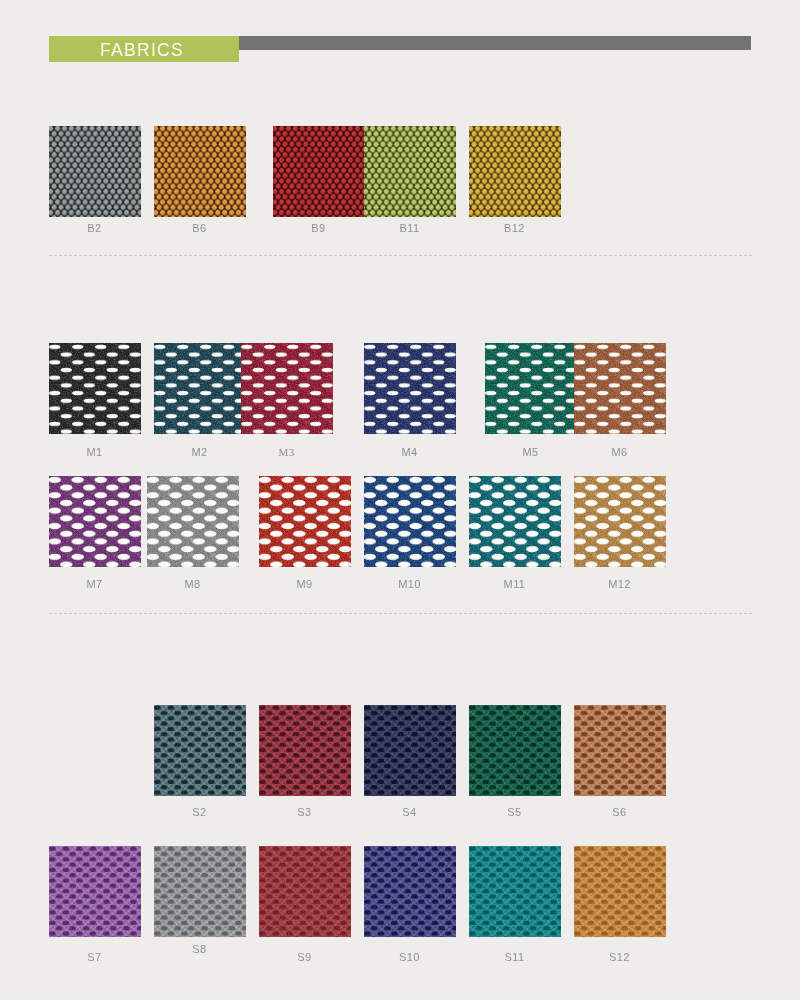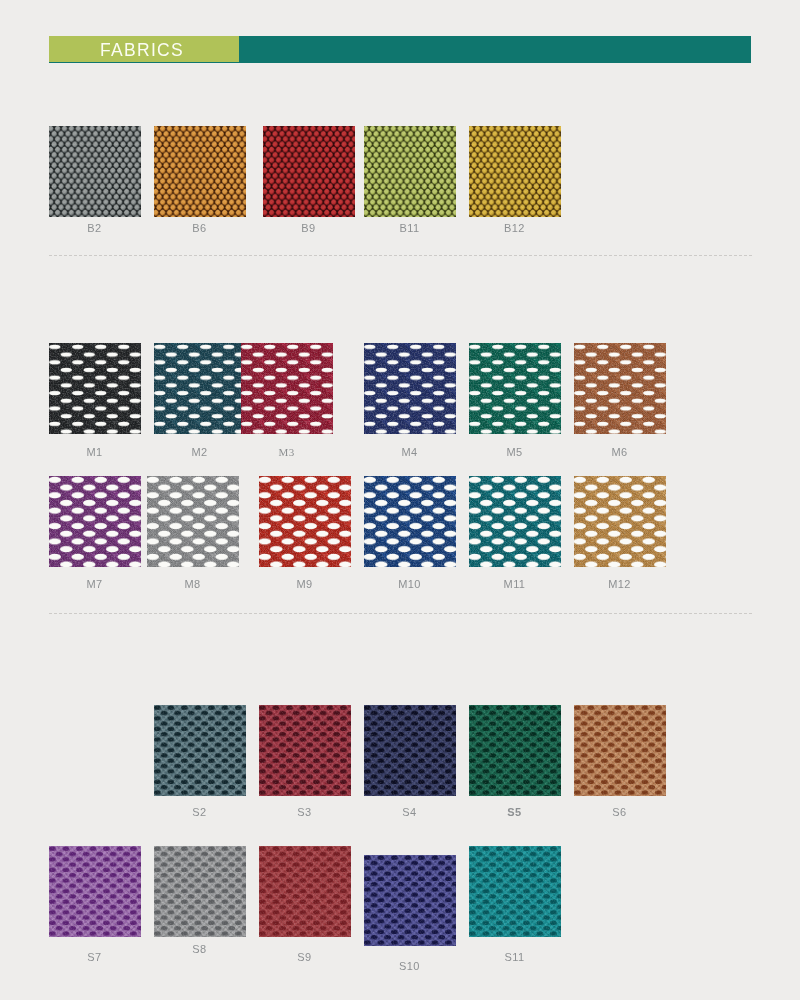--- a/index.html
+++ b/index.html
@@ -1,20 +1,20 @@
 <!DOCTYPE html>
 <html><head>
 <meta charset="utf-8">
 <title>FABRICS</title>
 <style>
   html,body{margin:0;padding:0;}
   body{width:800px;height:1000px;background:#eeedeb;
        font-family:"Liberation Sans",sans-serif;overflow:hidden;}
   .page{position:relative;width:800px;height:1000px;background:#eeedeb;}
-  .headerbar{position:absolute;left:48.5px;top:36px;width:702px;height:27px;background:#0f766e;}
+  .headerbar{position:absolute;left:48.5px;top:36px;width:702px;height:14px;background:#737373;}
   .headertag{position:absolute;left:0;top:0;width:190px;height:26px;background:#b0c258;}
   .headertag .ttl{position:absolute;left:0;right:3px;top:0;height:26px;line-height:29px;
        text-align:center;color:#fbfdf3;font-size:17.5px;letter-spacing:1.3px;font-weight:400;}
   .divider{position:absolute;left:48.5px;width:703px;height:0;
        border-top:1px dashed #cdcbc8;}
   .row{position:absolute;left:48.5px;width:703px;height:110px;}
   .cell{position:absolute;top:0;width:92px;}
   .swwrap{display:block;width:92px;height:91px;}
   .sw{display:block;}
   .defsvg{position:absolute;width:0;height:0;overflow:hidden;}
@@ -204,21 +204,21 @@
                 <rect x="-5" y="-5" width="16.9" height="20.5" fill="#331403"></rect>
                 <use href="#beadset" fill="url(#bgb01)" stroke="#331403" stroke-width="0.55"></use>
               </pattern>
             </defs>
             <rect width="92" height="91" fill="url(#bpb01)"></rect>
             <rect width="92" height="91" filter="url(#nfA)" opacity="0.14"></rect>
           </svg>
         </span>
         <div class="lbl" style="margin-top:5px;">B6</div>
       </div>
-<div class="cell" style="left:214px;">
+<div class="cell" style="left:224px;">
         <span class="swwrap">
           <svg class="sw" width="92" height="91" viewBox="0 0 92 91">
             <defs>
               <radialGradient id="bgb02" cx="38%" cy="26%" r="80%">
                 <stop offset="0%" stop-color="#cf3a3c"></stop>
                 <stop offset="48%" stop-color="#cf3a3c"></stop>
                 <stop offset="100%" stop-color="#8e1115"></stop>
               </radialGradient>
               <pattern id="bpb02" width="6.9" height="10.5" patternUnits="userSpaceOnUse">
                 <rect x="-5" y="-5" width="16.9" height="20.5" fill="#230608"></rect>
@@ -366,21 +366,21 @@
               </pattern>
             </defs>
             <rect width="92" height="91" fill="url(#obm03)"></rect>
             <rect width="92" height="91" filter="url(#nfB)" opacity="0.35"></rect>
             <rect width="92" height="91" filter="url(#nfW)" opacity="0.45"></rect>
             <rect width="92" height="91" fill="url(#ohm03)"></rect>
           </svg>
         </span>
         <div class="lbl" style="margin-top:12px;">M4</div>
       </div>
-<div class="cell" style="left:420px;">
+<div class="cell" style="left:436px;">
         <span class="swwrap">
           <svg class="sw" width="92" height="91" viewBox="0 0 92 91">
             <defs>
               <pattern id="obm04" width="23.0" height="15.4" patternUnits="userSpaceOnUse">
                 <rect x="-1" y="-1" width="25.0" height="17.4" fill="#0e7f68"></rect>
                 <use href="#braidset" stroke="#045243" stroke-width="0.9" fill="none" opacity="0.9"></use>
               </pattern>
               <pattern id="ohm04" width="23.0" height="15.4" patternUnits="userSpaceOnUse" fill="#fafaf7">
                 <ellipse cx="-17.25" cy="3.85" rx="5.7" ry="2.25"></ellipse>
                 <ellipse cx="-5.75" cy="11.55" rx="5.7" ry="2.25"></ellipse>
@@ -652,21 +652,21 @@
               <pattern id="dds04" width="13.5" height="10.6" patternUnits="userSpaceOnUse">
                 <use href="#ddots" fill="#042c20"></use>
               </pattern>
             </defs>
             <rect width="92" height="91" fill="url(#dbs04)"></rect>
             <rect width="92" height="91" filter="url(#nfC)" opacity="0.22"></rect>
             <rect width="92" height="91" fill="url(#dds04)"></rect>
             <rect width="92" height="91" filter="url(#nfD)" opacity="0.28"></rect>
           </svg>
         </span>
-        <div class="lbl" style="margin-top:10px;font-weight:bold;">S5</div>
+        <div class="lbl" style="margin-top:10px;">S5</div>
       </div>
 <div class="cell" style="left:525px;">
         <span class="swwrap">
           <svg class="sw" width="92" height="91" viewBox="0 0 92 91">
             <defs>
               <pattern id="dbs05" width="13.5" height="10.6" patternUnits="userSpaceOnUse">
                 <rect x="-1" y="-1" width="15.5" height="12.6" fill="#cf8f5f"></rect>
                 <use href="#dlines" stroke="#e0a87c" stroke-width="1.7" fill="none" opacity="0.8"></use>
                 <use href="#dhil" stroke="#7a3a1a" stroke-width="0.8" fill="none" opacity="0.35"></use>
               </pattern>
@@ -740,21 +740,21 @@
               </pattern>
             </defs>
             <rect width="92" height="91" fill="url(#dbs12)"></rect>
             <rect width="92" height="91" filter="url(#nfC)" opacity="0.22"></rect>
             <rect width="92" height="91" fill="url(#dds12)"></rect>
             <rect width="92" height="91" filter="url(#nfD)" opacity="0.28"></rect>
           </svg>
         </span>
         <div class="lbl" style="margin-top:14px;">S9</div>
       </div>
-<div class="cell" style="left:315px;margin-top:9px;">
+<div class="cell" style="left:315px;">
         <span class="swwrap">
           <svg class="sw" width="92" height="91" viewBox="0 0 92 91">
             <defs>
               <pattern id="dbs13" width="13.5" height="10.6" patternUnits="userSpaceOnUse">
                 <rect x="-1" y="-1" width="15.5" height="12.6" fill="#50509a"></rect>
                 <use href="#dlines" stroke="#6d6dba" stroke-width="1.7" fill="none" opacity="0.8"></use>
                 <use href="#dhil" stroke="#141442" stroke-width="0.8" fill="none" opacity="0.35"></use>
               </pattern>
               <pattern id="dds13" width="13.5" height="10.6" patternUnits="userSpaceOnUse">
                 <use href="#ddots" fill="#141442"></use>
@@ -781,18 +781,39 @@
                 <use href="#ddots" fill="#05555a"></use>
               </pattern>
             </defs>
             <rect width="92" height="91" fill="url(#dbs14)"></rect>
             <rect width="92" height="91" filter="url(#nfC)" opacity="0.22"></rect>
             <rect width="92" height="91" fill="url(#dds14)"></rect>
             <rect width="92" height="91" filter="url(#nfD)" opacity="0.28"></rect>
           </svg>
         </span>
         <div class="lbl" style="margin-top:14px;">S11</div>
+      </div>
+<div class="cell" style="left:525px;">
+        <span class="swwrap">
+          <svg class="sw" width="92" height="91" viewBox="0 0 92 91">
+            <defs>
+              <pattern id="dbs15" width="13.5" height="10.6" patternUnits="userSpaceOnUse">
+                <rect x="-1" y="-1" width="15.5" height="12.6" fill="#dd9944"></rect>
+                <use href="#dlines" stroke="#ecb26a" stroke-width="1.7" fill="none" opacity="0.8"></use>
+                <use href="#dhil" stroke="#9c5a16" stroke-width="0.8" fill="none" opacity="0.35"></use>
+              </pattern>
+              <pattern id="dds15" width="13.5" height="10.6" patternUnits="userSpaceOnUse">
+                <use href="#ddots" fill="#9c5a16"></use>
+              </pattern>
+            </defs>
+            <rect width="92" height="91" fill="url(#dbs15)"></rect>
+            <rect width="92" height="91" filter="url(#nfC)" opacity="0.22"></rect>
+            <rect width="92" height="91" fill="url(#dds15)"></rect>
+            <rect width="92" height="91" filter="url(#nfD)" opacity="0.28"></rect>
+          </svg>
+        </span>
+        <div class="lbl" style="margin-top:14px;">S12</div>
       </div>
 </div>
 <div class="divider" style="top:255px;"></div>
 <div class="divider" style="top:613px;"></div>
 
 </div>
 
 </body></html>

